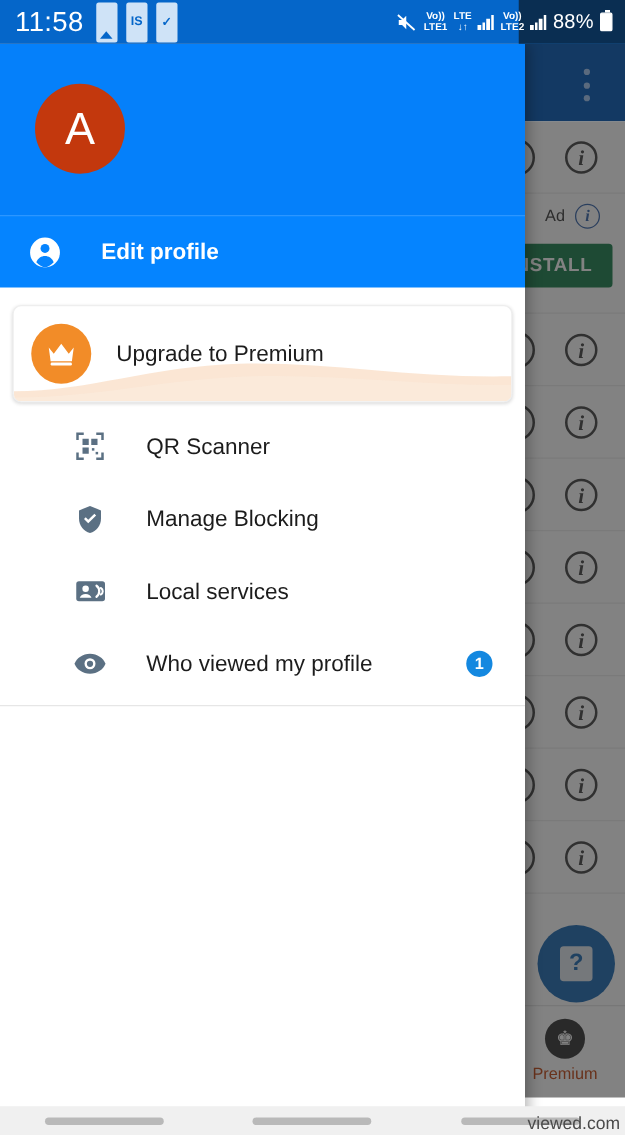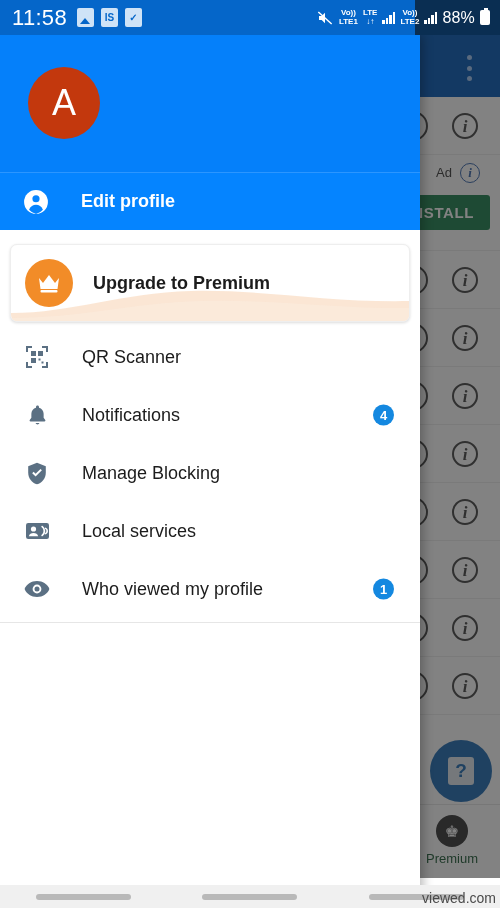--- a/index.html
+++ b/index.html
@@ -107,21 +107,21 @@
   #bg-nav-premium {
     position: absolute; right: 12px; top: 10px;
     width: 72px; text-align: center;
   }
   #bg-nav-premium .crownbtn {
     width: 32px; height: 32px; border-radius: 50%;
     background: #2b2b2b; margin: 0 auto 4px;
     display: flex; align-items: center; justify-content: center;
     color: #fff; font-size: 16px;
   }
-  #bg-nav-premium .navlabel { font-size: 13px; color: #14532d; }
+  #bg-nav-premium .navlabel { font-size: 13px; color: #c2410c; }
 
   #dim {
     position: absolute; left: 0; top: 97px; right: 0; bottom: 30px;
     background: rgba(40,40,40,0.58);
     pointer-events: none;
   }
   #dim-top {
     position: absolute; left: 0; top: 35px; right: 0; height: 62px;
     background: rgba(10,20,35,0.42);
     pointer-events: none;
@@ -136,21 +136,21 @@
     color: #ffffff;
     z-index: 40;
   }
   #statusbar .sb-right-bg {
     position: absolute; right: 0; top: 0; width: 85px; height: 35px;
     background: #0A2E52;
   }
   #sb-time { font-size: 22px; letter-spacing: .3px; z-index: 2; }
   .sb-left-icons { display: flex; align-items: center; gap: 7px; margin-left: 10px; z-index: 2; }
   .sb-ic {
-    width: 17px; height: 19px; border-radius: 2px;
+    width: 17px; height: 32px; border-radius: 2px;
     background: #cfe3f7; color: #0566C9;
     font-size: 10px; font-weight: bold;
     display: flex; align-items: center; justify-content: center;
   }
   .sb-ic.photo { background: #cfe3f7; position: relative; }
   .sb-ic.photo::after {
     content: ""; position: absolute; left: 3px; bottom: 3px;
     width: 0; height: 0;
     border-left: 5px solid transparent; border-right: 5px solid transparent;
     border-bottom: 6px solid #0566C9;
@@ -224,30 +224,31 @@
   }
   #premium-badge {
     position: relative; z-index: 2;
     margin-left: 14px;
     width: 48px; height: 48px; border-radius: 50%;
     background: #F28C28;
     display: flex; align-items: center; justify-content: center;
   }
   #premium-label {
     position: relative; z-index: 2;
-    margin-left: 20px; font-size: 18px; color: #1c1c1c; font-weight: bold;
+    margin-left: 20px; font-size: 18px; color: #1c1c1c;
   }
 
   
   #menu { padding-top: 6px; }
   .menu-item {
     position: relative;
     height: 58px;
     display: flex; align-items: center;
     padding-left: 22px;
+    margin-left: 35px;
   }
   .mi-icon {
     width: 30px; height: 30px;
     display: flex; align-items: center; justify-content: center;
     color: #5B7083;
     flex: 0 0 30px;
   }
   .mi-label {
     margin-left: 30px;
     font-size: 18px; color: #1c1c1c;
@@ -459,30 +460,20 @@
             <rect x="6" y="6" width="5" height="5" fill="#5B7083" stroke="none"></rect>
             <rect x="13" y="6" width="5" height="5" fill="#5B7083" stroke="none"></rect>
             <rect x="6" y="13" width="5" height="5" fill="#5B7083" stroke="none"></rect>
             <rect x="13.5" y="13.5" width="2" height="2" fill="#5B7083" stroke="none"></rect>
             <rect x="16.5" y="16.5" width="2" height="2" fill="#5B7083" stroke="none"></rect>
           </svg>
         </span>
         <span class="mi-label">QR Scanner</span>
       </div>
 
-      <div class="menu-item">
-        <span class="mi-icon">
-          <svg width="23" height="24" viewBox="0 0 24 24">
-            <path d="M12 2.2c-.9 0-1.6.7-1.6 1.6v.6C7.6 5.1 5.6 7.6 5.6 10.6v4.3l-1.7 2.4c-.4.6 0 1.4.8 1.4h14.6c.8 0 1.2-.8.8-1.4l-1.7-2.4v-4.3c0-3-2-5.5-4.8-6.2v-.6c0-.9-.7-1.6-1.6-1.6z" fill="#5B7083"></path>
-            <path d="M10 20.3c.3.9 1.1 1.5 2 1.5s1.7-.6 2-1.5z" fill="#5B7083"></path>
-          </svg>
-        </span>
-        <span class="mi-label">Notifications</span>
-        <span class="mi-badge">4</span>
-      </div>
 
       <div class="menu-item">
         <span class="mi-icon">
           <svg width="24" height="25" viewBox="0 0 24 25">
             <path d="M12 1.8 3.2 5.3v6.4c0 5.4 3.7 10.4 8.8 11.6 5.1-1.2 8.8-6.2 8.8-11.6V5.3z" fill="#5B7083"></path>
             <path d="M10.6 15.6 7.2 12.2l1.4-1.4 2 2 4.9-4.9 1.4 1.4z" fill="#ffffff"></path>
           </svg>
         </span>
         <span class="mi-label">Manage Blocking</span>
       </div>

